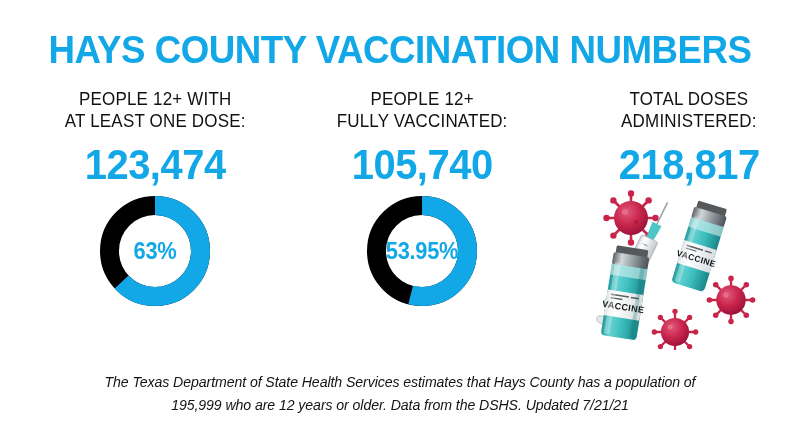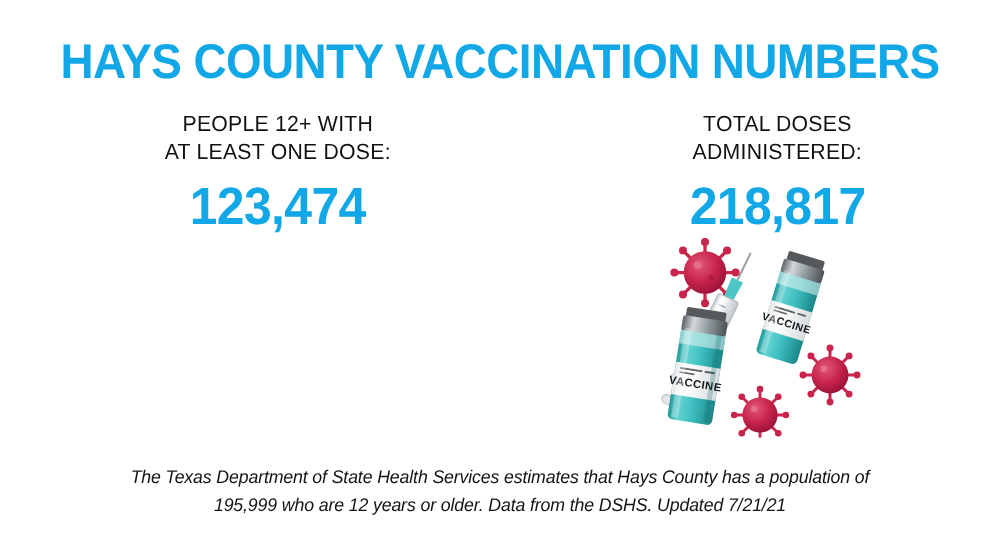--- a/index.html
+++ b/index.html
@@ -144,22 +144,44 @@
 
   <div class="columns">
 
     <div class="col">
       <div class="col-heading">
         <span class="hl">PEOPLE  12+ WITH</span>
         <span class="hl">AT LEAST ONE DOSE:</span>
       </div>
       <div class="col-number">123,474</div>
 
+      <div class="donut-wrap">
+        <svg width="110" height="110" viewBox="0 0 110 110">
+          <circle cx="55" cy="55" r="45.5" fill="none" stroke="#000000" stroke-width="19"></circle>
+          <circle id="arc1" cx="55" cy="55" r="45.5" fill="none" stroke="#12A8E8" stroke-width="19" transform="rotate(-90 55 55)" stroke-dasharray="180.11 285.88"></circle>
+        </svg>
+        <div class="donut-label">63%</div>
+      </div>
     </div>
 
+    <div class="col">
+      <div class="col-heading">
+        <span class="hl">PEOPLE  12+</span>
+        <span class="hl">FULLY VACCINATED:</span>
+      </div>
+      <div class="col-number">105,740</div>
+
+      <div class="donut-wrap">
+        <svg width="110" height="110" viewBox="0 0 110 110">
+          <circle cx="55" cy="55" r="45.5" fill="none" stroke="#000000" stroke-width="19"></circle>
+          <circle id="arc2" cx="55" cy="55" r="45.5" fill="none" stroke="#12A8E8" stroke-width="19" transform="rotate(-90 55 55)" stroke-dasharray="154.23 285.88"></circle>
+        </svg>
+        <div class="donut-label">53.95%</div>
+      </div>
+    </div>
 
     <div class="col">
       <div class="col-heading">
         <span class="hl">TOTAL DOSES</span>
         <span class="hl">ADMINISTERED:</span>
       </div>
       <div class="col-number">218,817</div>
 
       <div class="illustration">
         <svg width="200" height="160" viewBox="0 0 200 160">

